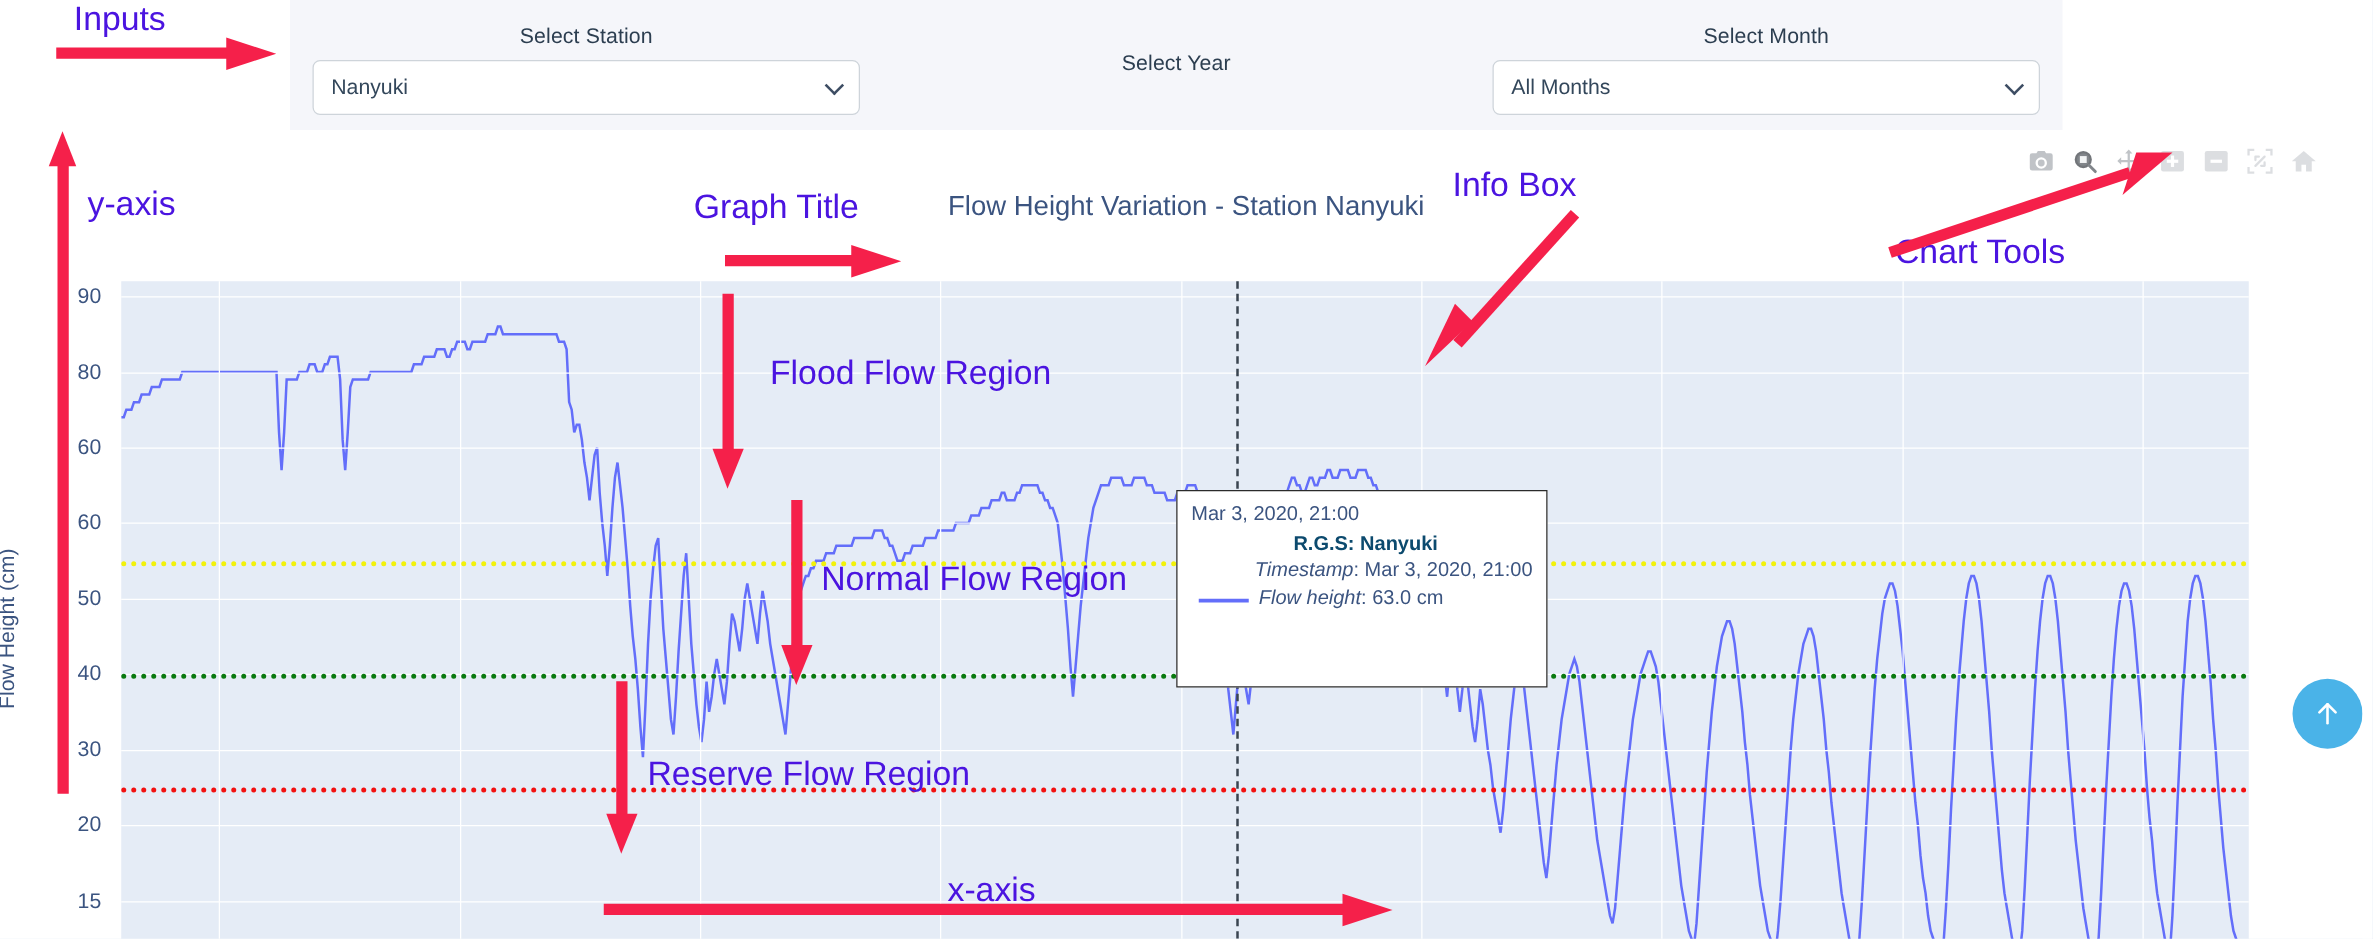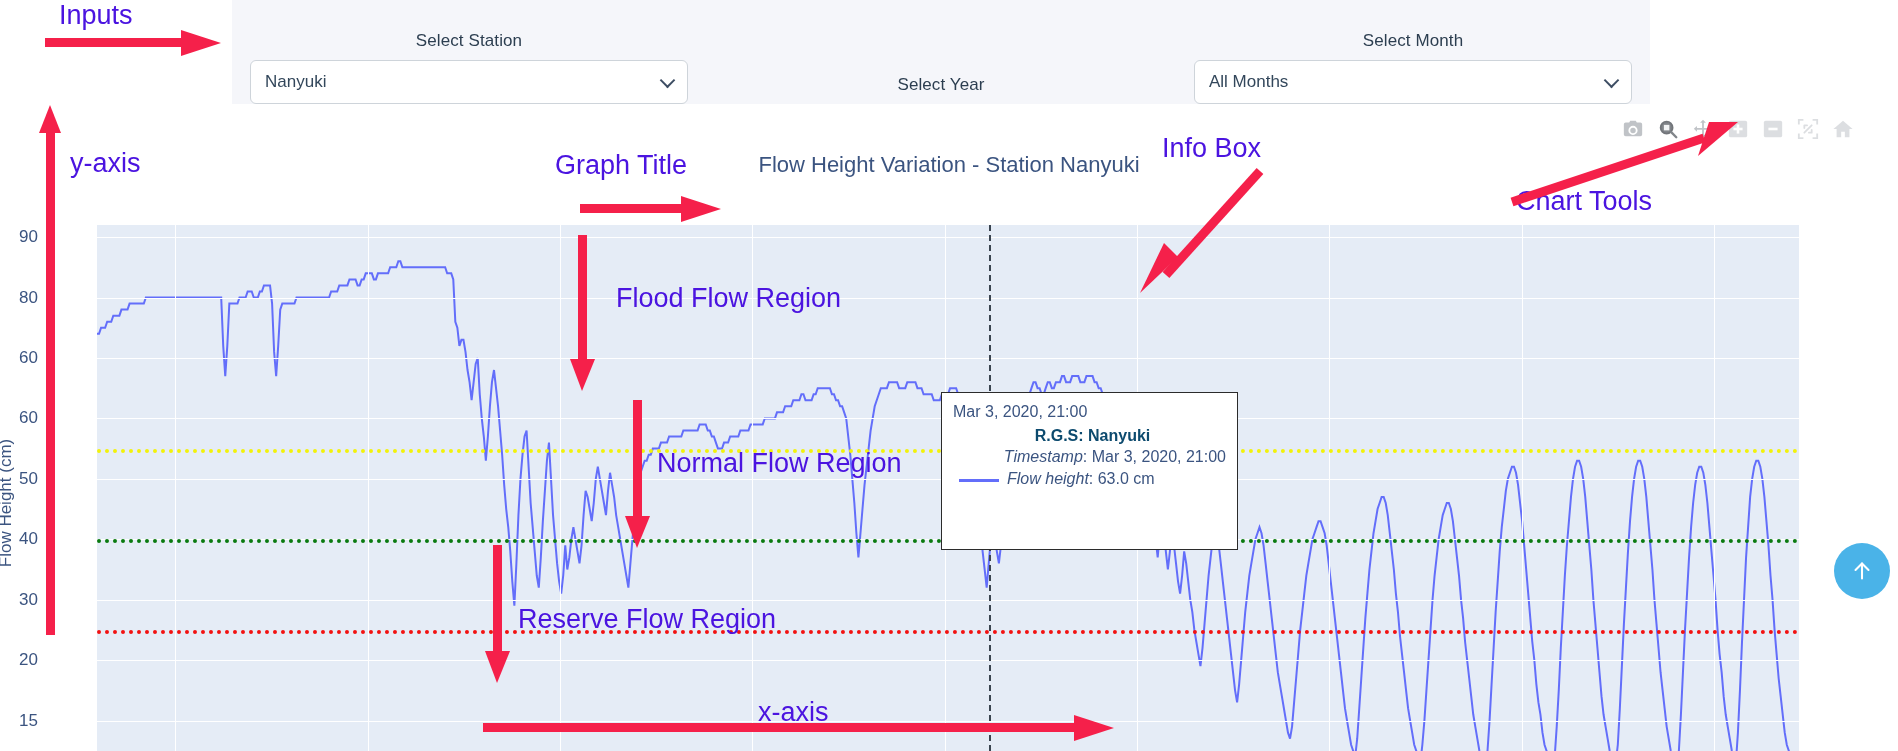--- a/index.html
+++ b/index.html
@@ -8,21 +8,21 @@
     width:1898px; height:751px; position:relative;
     background:#ffffff;
     font-family:"Liberation Sans", sans-serif;
     overflow:hidden;
   }
 
   
   #input-bar {
     position:absolute; left:232px; top:0px; width:1418px; height:104px;
     background:#f5f6fa;
-    display:flex; align-items:flex-end; justify-content:space-between;
+    display:flex; align-items:center; justify-content:space-between;
     padding:0 18px;
   }
   .input-group { width:438px; padding-top:6px; }
   .input-label {
     text-align:center; font-size:17px; color:#2c3e50;
     margin-bottom:9px; letter-spacing:.1px;
   }
   .select-box {
     position:relative; height:44px; background:#ffffff;
     border:1px solid #ced4da; border-radius:6px;
@@ -53,21 +53,21 @@
 
   
   #plot-area {
     position:absolute; left:97px; top:121px; width:1702px; height:556px;
     background:#e5ecf6;
   }
   .gridline-h { position:absolute; left:0; width:100%; height:1px; background:#ffffff; }
   .gridline-v { position:absolute; top:0; height:100%; width:1px; background:#ffffff; }
 
   .ytick {
-    position:absolute; right:1810px; width:60px; 
+    position:absolute; right:1810px; width:60px; text-align:right;
     font-size:17px; color:#3b5480; transform:translateY(-50%);
   }
   #ytick-layer { position:absolute; left:0; top:121px; width:1898px; height:556px; }
   #ytick-layer .ytick { right:auto; left:19px; width:62px; }
 
   #yaxis-title {
     position:absolute; left:6px; top:399px;
     font-size:17px; color:#3b5480;
     transform:translate(-50%,-50%) rotate(-90deg);
     white-space:nowrap;

